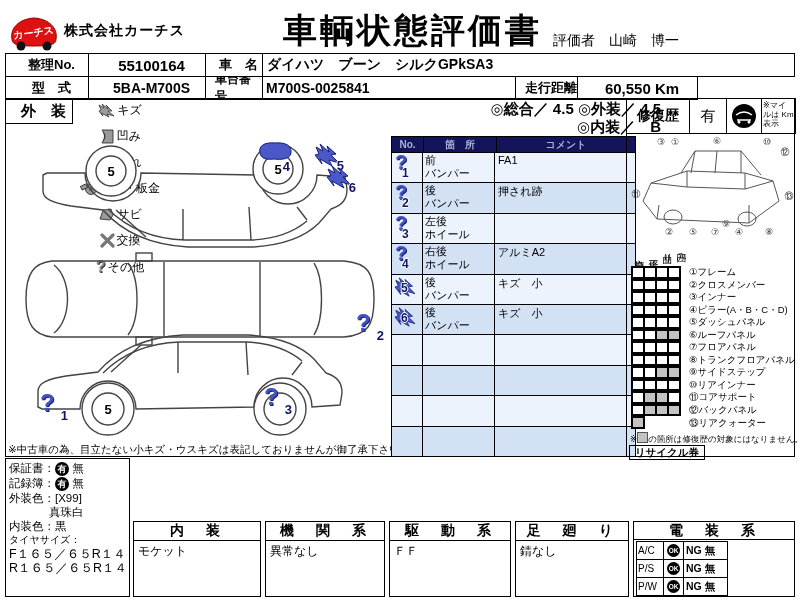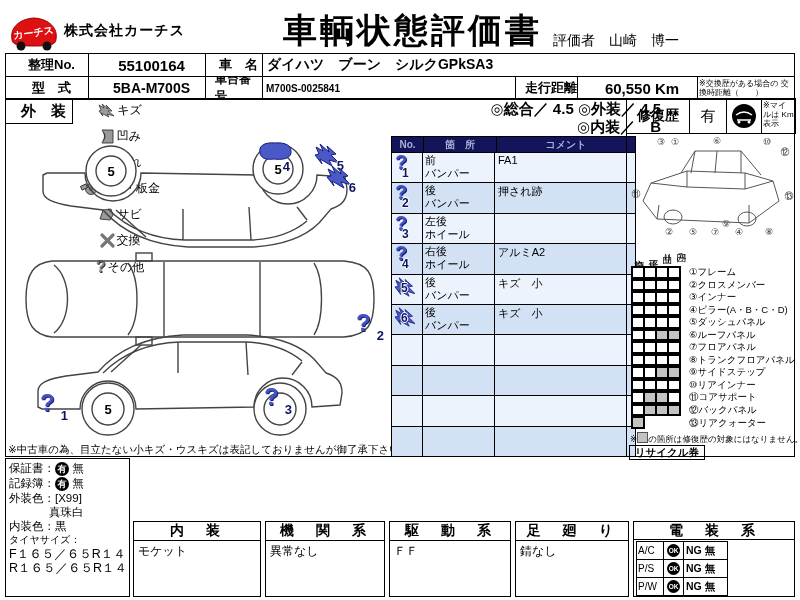--- a/index.html
+++ b/index.html
@@ -63,24 +63,23 @@
   </div>
 
   <div class="cell cc b" style="left:5px;top:53px;width:84px;height:24px;font-size:13px">整理No.</div>
   <div class="cell cc b" style="left:88px;top:53px;width:118px;height:24px;font-size:15px">55100164</div>
   <div class="cell cc b" style="left:205px;top:53px;width:58px;height:24px;font-size:13px">車　名</div>
   <div class="cell b" style="left:262px;top:53px;width:533px;height:24px;font-size:14px;padding-left:4px">ダイハツ　ブーン　シルクGPkSA3</div>
 
   <div class="cell cc b" style="left:5px;top:76px;width:84px;height:24px;font-size:13px">型　式</div>
   <div class="cell cc b" style="left:88px;top:76px;width:118px;height:24px;font-size:14px">5BA-M700S</div>
   <div class="cell cc b" style="left:205px;top:76px;width:58px;height:24px;font-size:12px">車台番号</div>
-  <div class="cell b" style="left:262px;top:76px;width:254px;height:24px;font-size:10px;padding-left:3px">M700S-0025841</div>
+  <div class="cell b" style="left:262px;top:76px;width:254px;height:24px;font-size:14px;padding-left:3px">M700S-0025841</div>
   <div class="cell cc b" style="left:515px;top:76px;width:63px;height:24px;font-size:13px">走行距離</div>
   <div class="cell cc b" style="left:577px;top:76px;width:121px;height:24px;font-size:15px">60,550 Km</div>
-  <div class="cell" style="left:697px;top:76px;width:98px;height:24px;font-size:8px;line-height:9px;padding:1px">※交換歴がある場合の 交換時距離（　　）</div>
 
   <div class="abs" style="left:5px;top:98px;width:790px;height:359px;border:1.5px solid #000">
 
     <div class="cell cc b" style="left:-1px;top:-1px;width:68px;height:26px;font-size:15px;border-width:1.5px">外　装</div>
     <div class="abs lgd" style="left:74px;top:3px;height:20px">
       <span class="lgd-item">
         <svg class="ic" width="17" height="15" viewBox="0 0 17 15">
             <polygon points="1,2 6,5 4,1 10,6 8,2 14,8 10,8 16,13 9,11 11,14 3,10 5,13 1,8 3,7" fill="#9a9a9a" stroke="#222" stroke-width="0.7"></polygon>
           </svg>
         <span>キズ</span>

